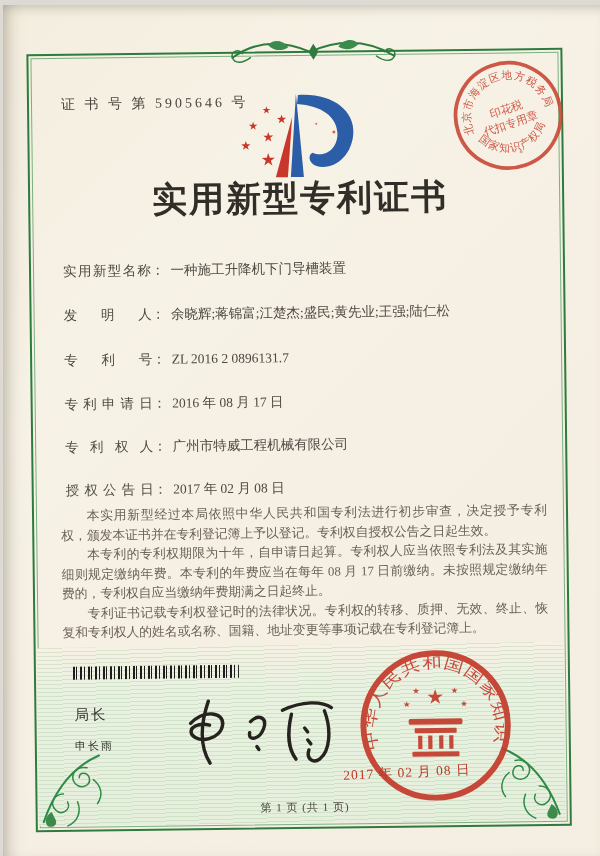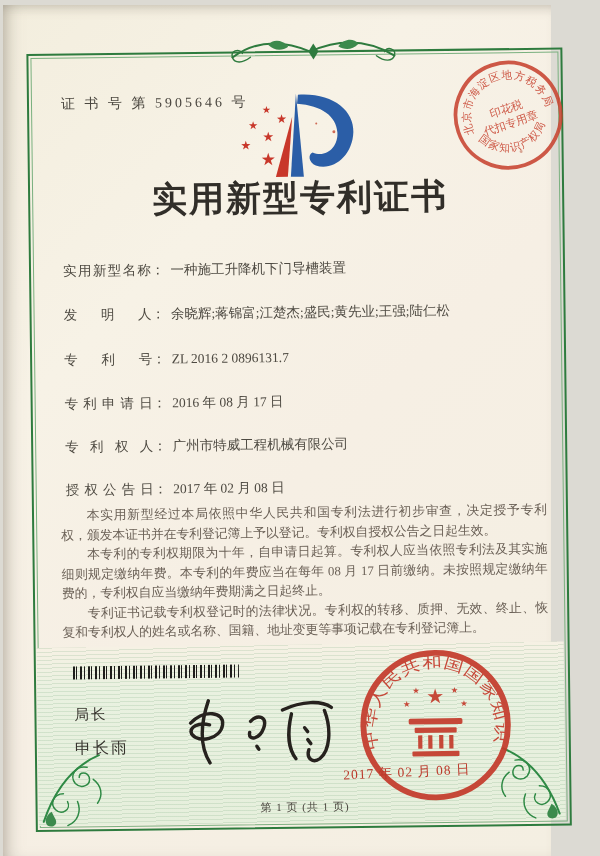--- a/index.html
+++ b/index.html
@@ -2,21 +2,21 @@
 <html><head>
 <meta charset="utf-8">
 <style>
   html,body{margin:0;padding:0;}
   body{
     width:600px;height:856px;overflow:hidden;
     background:#dcdad3;
     font-family:"Liberation Serif", serif;
   }
   .paper{
-    position:absolute;left:3px;top:5px;width:548px;height:851px;
+    position:absolute;left:3px;top:5px;width:597px;height:851px;
     background:linear-gradient(135deg,#f3eede 0%,#f7f2e6 30%,#f6efe4 55%,#f4efe2 100%);
     box-shadow:inset 14px 0 18px -12px rgba(120,112,98,.55), inset 0 10px 14px -10px rgba(120,112,98,.45);
   }
   .content{position:absolute;inset:0;transform:rotate(-0.7deg);transform-origin:50% 50%;}
   .frame{position:absolute;left:28px;top:46px;width:532px;height:774px;border:2.5px solid #2e7b3e;}
   .frame-inner{position:absolute;inset:2px;border:1px solid #7ab07f;}
   .green-zone{
     position:absolute;left:31px;top:640px;width:527px;height:178px;
     background:
       repeating-linear-gradient(179deg, rgba(92,152,102,.17) 0 1px, transparent 1px 4px),
@@ -29,21 +29,21 @@
   .field{position:absolute;left:62px;width:490px;font-size:13.5px;color:#4e4a42;white-space:nowrap;}
   .flabel{display:inline-block;width:88px;text-align:justify;text-align-last:justify;vertical-align:bottom;}
   .fsep{margin-right:6px;}
   .body-text{position:absolute;left:57px;top:499px;width:486px;font-size:12.8px;line-height:19.5px;color:#6b6157;text-align:justify;}
   .body-text p{margin:0;text-indent:2em;}
   .barcode{
     position:absolute;left:67px;top:659px;width:166px;height:13px;
     background:repeating-linear-gradient(90deg,#1e1d1b 0 2px,transparent 2px 3px,#1e1d1b 3px 4px,transparent 4px 7px,#1e1d1b 7px 9px,transparent 9px 11px,#1e1d1b 11px 12px,transparent 12px 15px);
   }
   .signer-title{position:absolute;left:68px;top:698px;font-size:14.5px;color:#36332d;letter-spacing:2px;text-align:center;}
-  .signer-name{position:absolute;left:68px;top:731px;font-size:16px;color:#36332d;letter-spacing:2px;}
+  .signer-name{position:absolute;left:68px;top:731px;font-size:11px;color:#36332d;letter-spacing:2px;}
   .signature{position:absolute;left:172px;top:683px;width:162px;height:88px;}
   .office-seal{position:absolute;left:345px;top:638px;width:168px;height:168px;opacity:.92;}
   .seal-date{position:absolute;left:336px;top:760px;font-size:13.5px;color:#bb382a;letter-spacing:1px;transform:rotate(-2deg);white-space:nowrap;}
   .footer{position:absolute;left:0;top:795px;width:595px;text-align:center;font-size:11px;color:#4a463f;letter-spacing:1px;}
   .ornament{position:absolute;}
   .speck{position:absolute;border-radius:50%;}
 </style>
 </head>
 <body>
 

